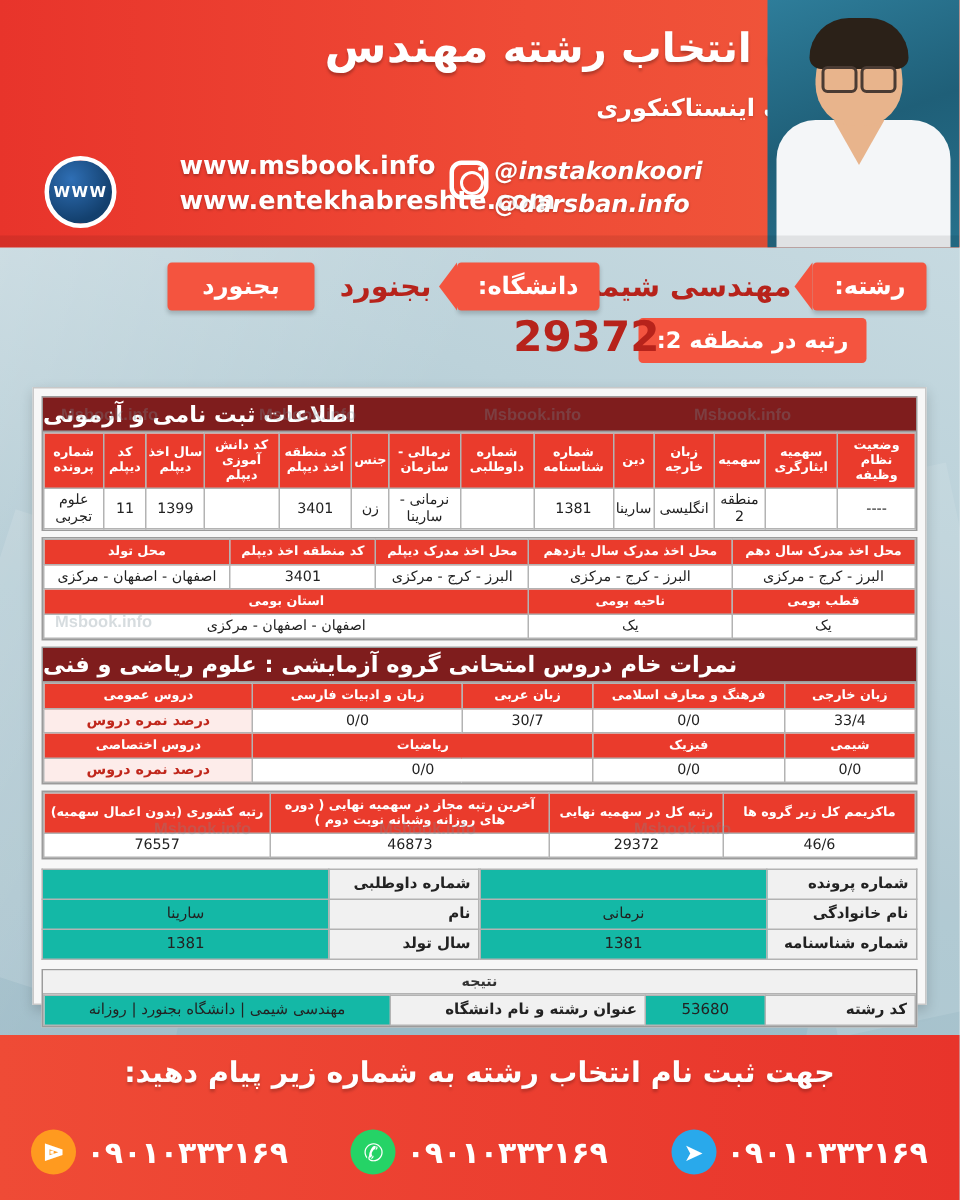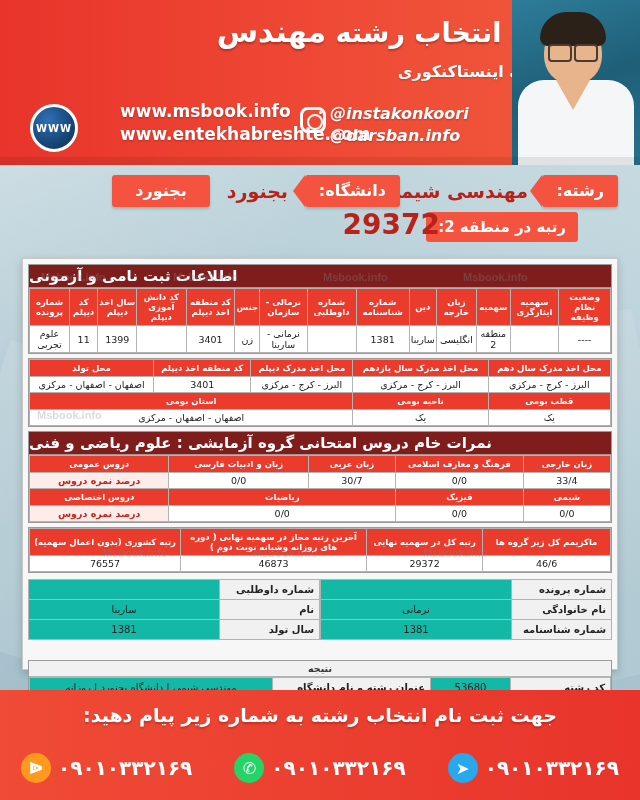--- a/index.html
+++ b/index.html
@@ -441,28 +441,28 @@
         </tr>
         <tr>
           <td class="key">سال تولد</td>
           <td class="mid">1381</td>
         </tr>
       </tbody>
         </table>
     </div>
   </div>
 
-  <div class="sec" style="margin-top:20px;">
+  <div class="sec" style="margin-top:6px;">
     <div class="mini-title" style="background:#f1f1f1; color:#333; border-bottom:1px solid #b3b3b3;">نتیجه</div>
     <table class="t2">
       <tbody>
           <tr>
         <td class="key">کد رشته</td>
         <td class="mid" style="width:80px">53680</td>
-        <td class="key" style="width:158px">عنوان رشته و نام دانشگاه</td>
+        <td class="key" style="width:170px">عنوان رشته و نام دانشگاه</td>
         <td class="mid">مهندسی شیمی | دانشگاه بجنورد  |  روزانه</td>
       </tr>
     </tbody>
       </table>
   </div>
 </div>
 
 <div class="footer">
   <div class="footer-txt">جهت ثبت نام انتخاب رشته به شماره زیر پیام دهید:</div>
   <div class="contacts">

